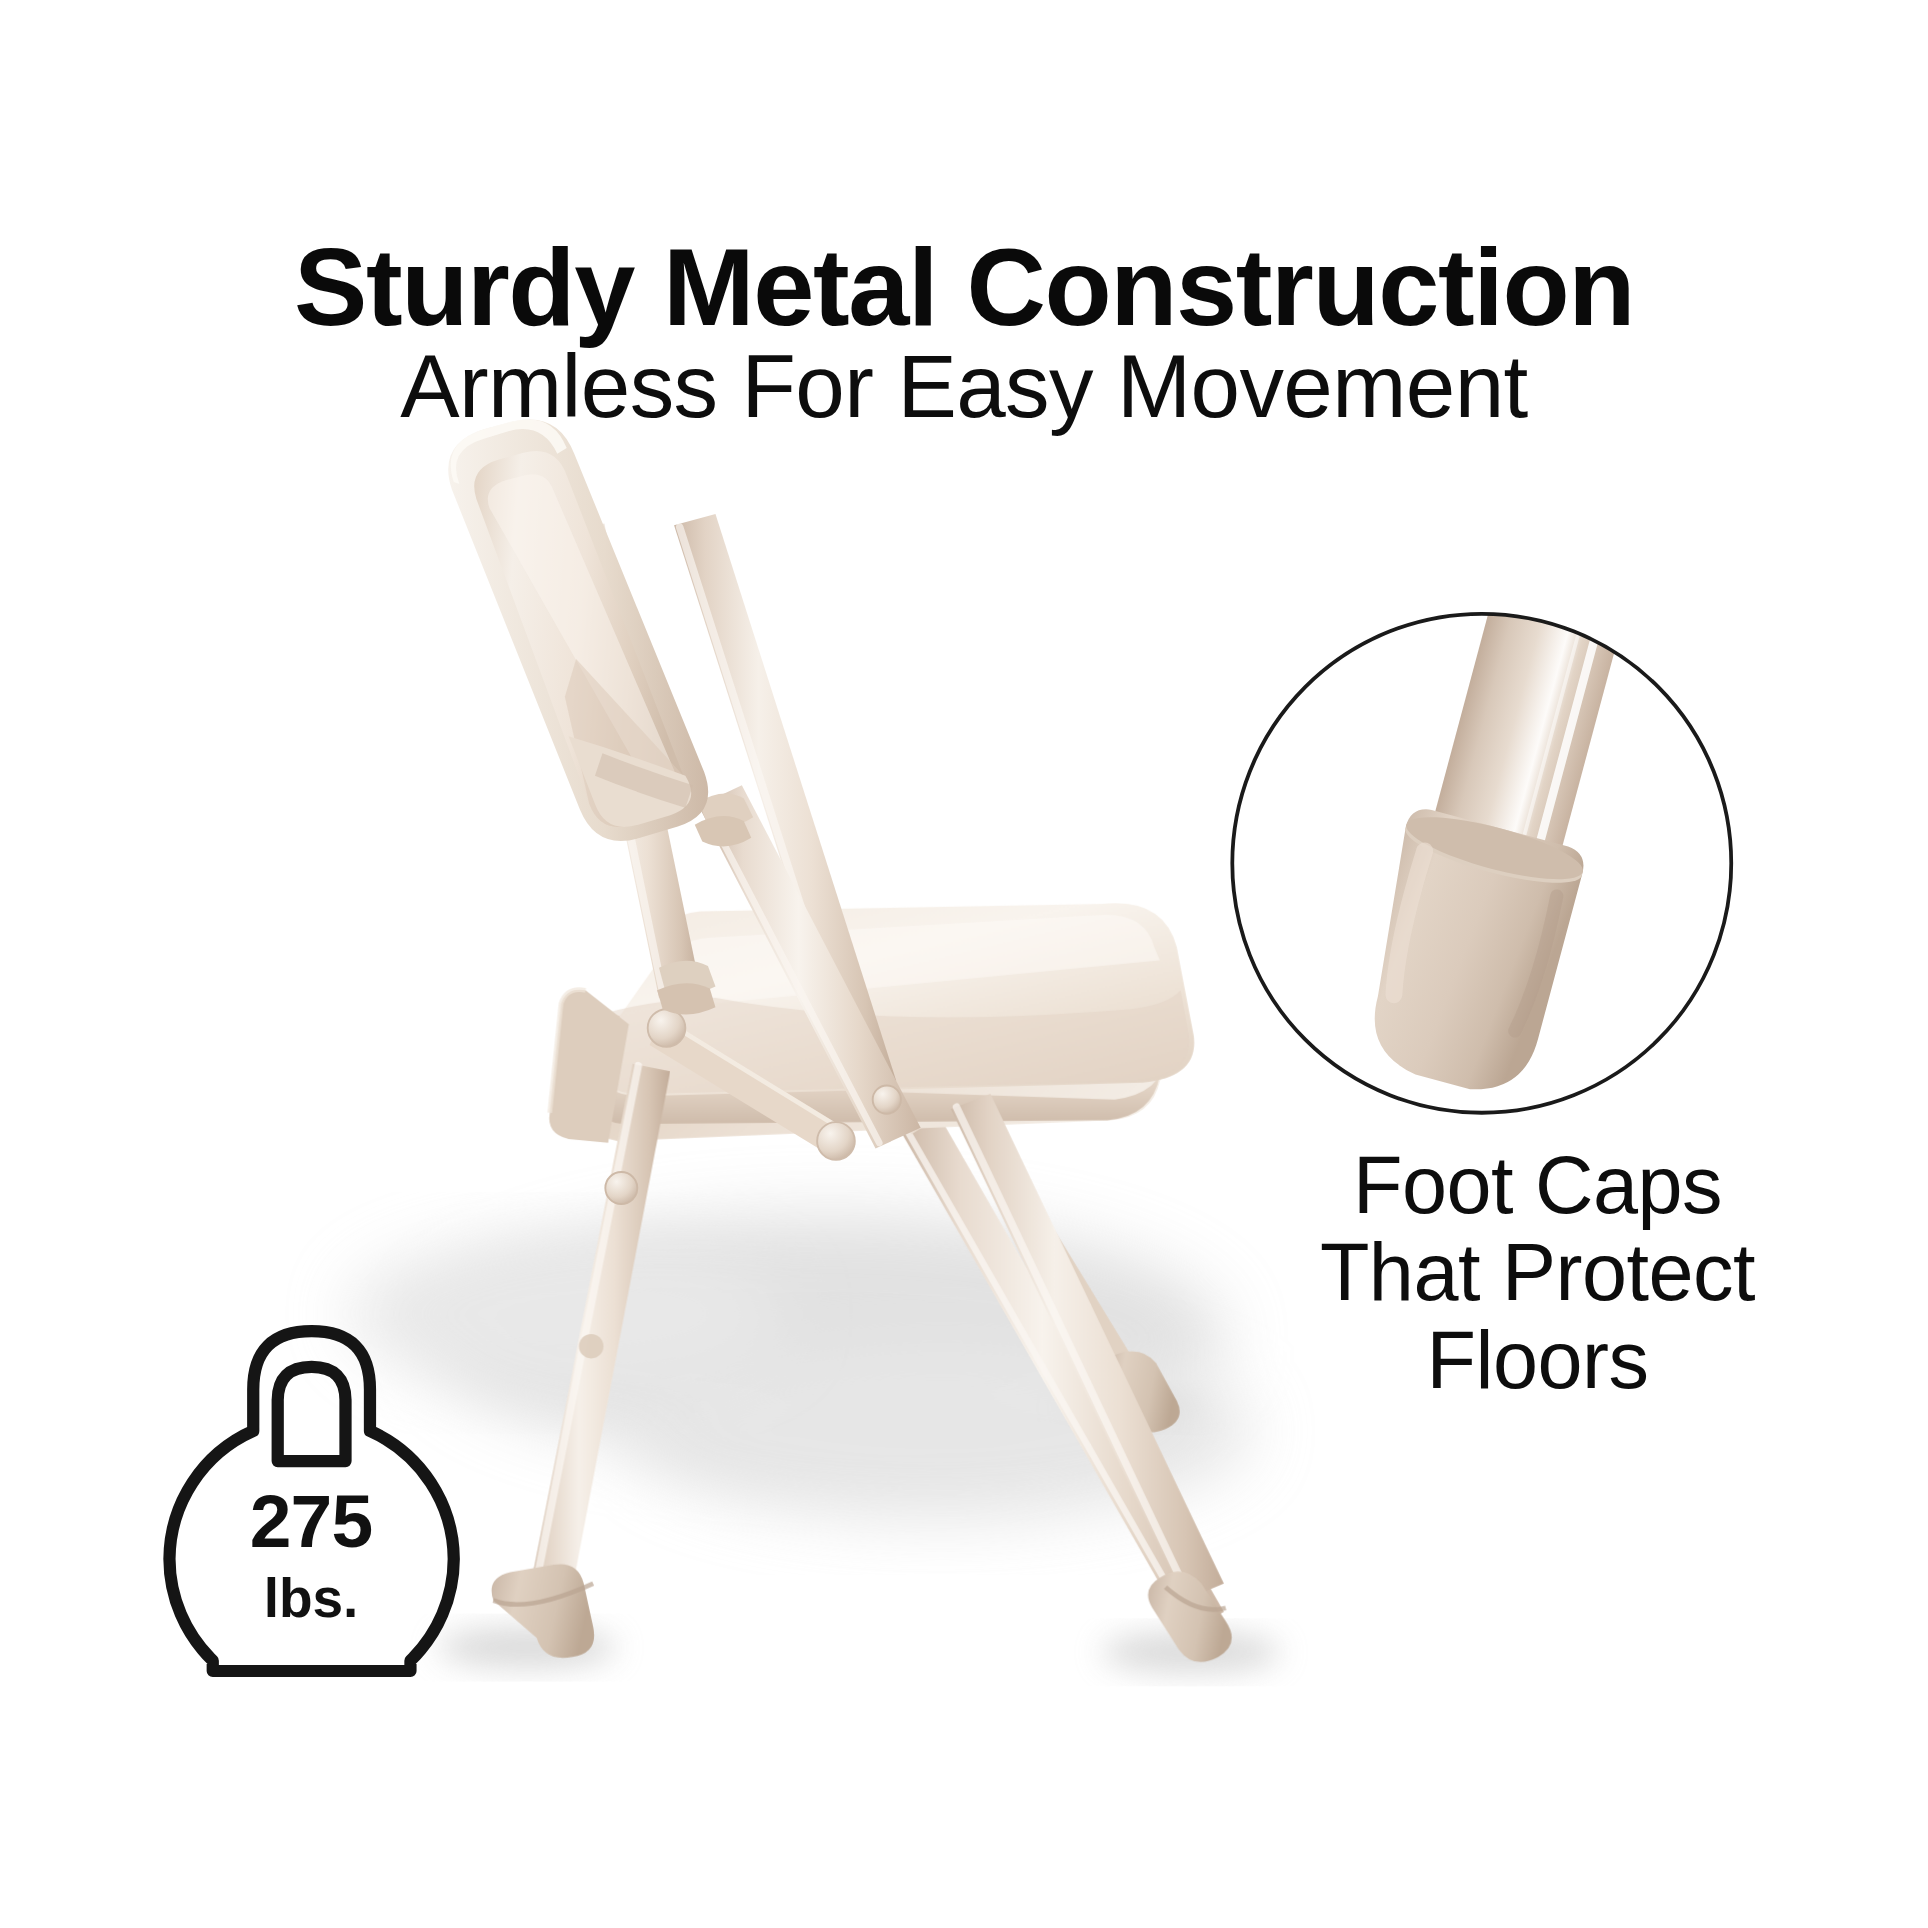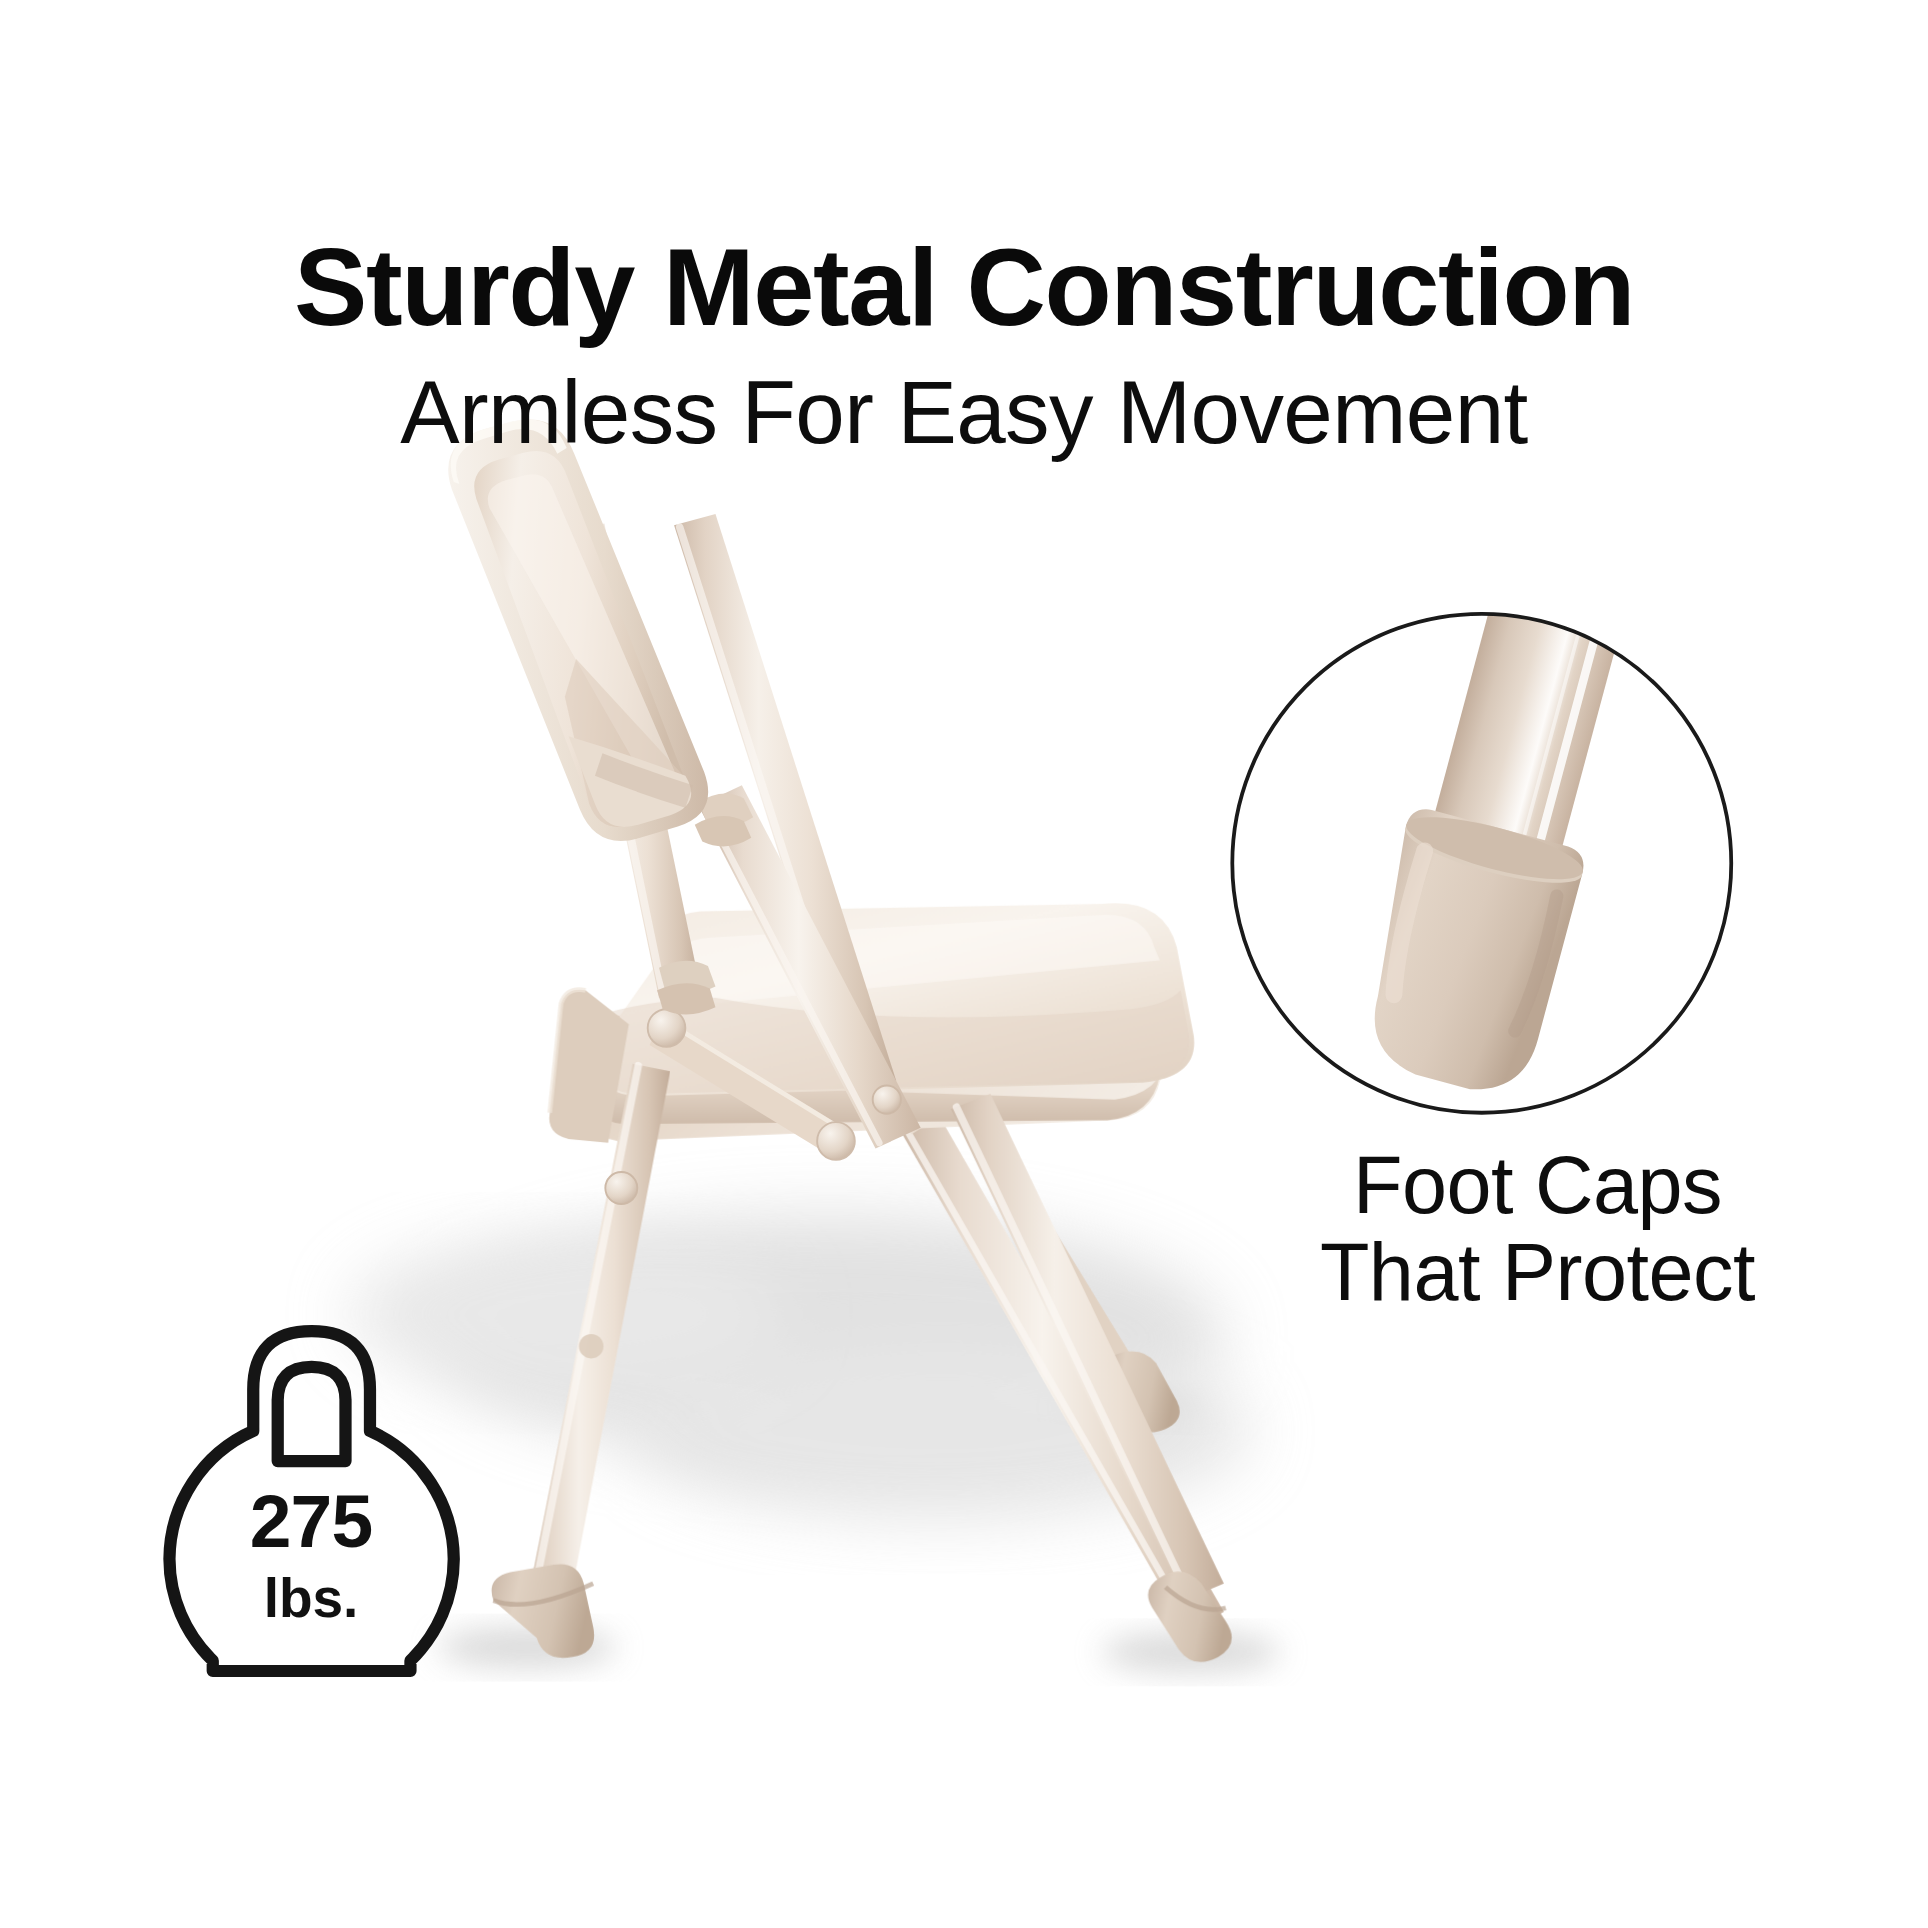--- a/index.html
+++ b/index.html
@@ -34,21 +34,20 @@
     color: #0a0a0a;
     white-space: nowrap;
   }
   #subhead {
     font-family: "Liberation Sans", sans-serif;
     font-weight: 400;
     font-size: 89px;
     line-height: 1.0;
     letter-spacing: -0.6px;
     color: #0d0d0d;
-    margin-top: 26px;
     white-space: nowrap;
     text-align: center;
   }
 
   
   #footcaps-caption {
     position: absolute;
     left: 1255px;
     top: 1142px;
     width: 565px;
@@ -401,19 +400,20 @@
   </svg>
 
   <div id="heading-block">
     <div id="headline">Sturdy Metal Construction</div>
     <div id="subhead">Armless For Easy Movement</div>
   </div>
 
   <div id="footcaps-caption">
     <span class="cap-line">Foot Caps</span>
     <span class="cap-line">That Protect</span>
+    <span class="cap-line">Floors</span>
   </div>
 
   <div id="badge-value">275</div>
   <div id="badge-unit">lbs.</div>
 
 </div>
 
 
 </body></html>

